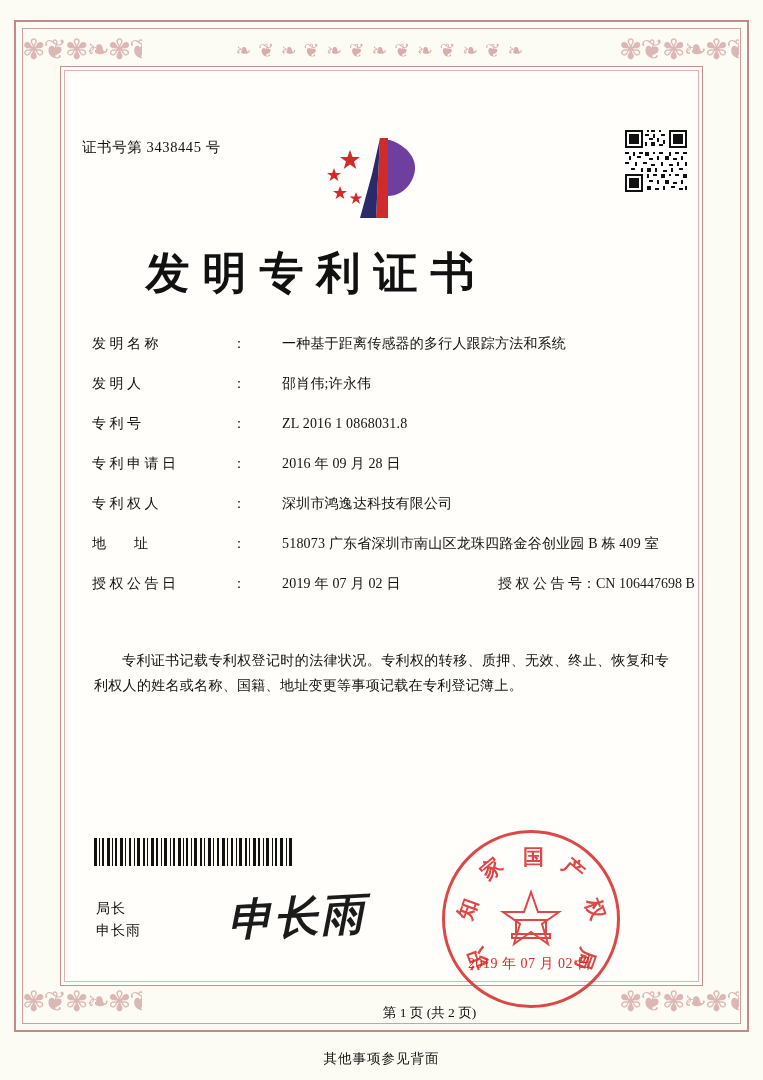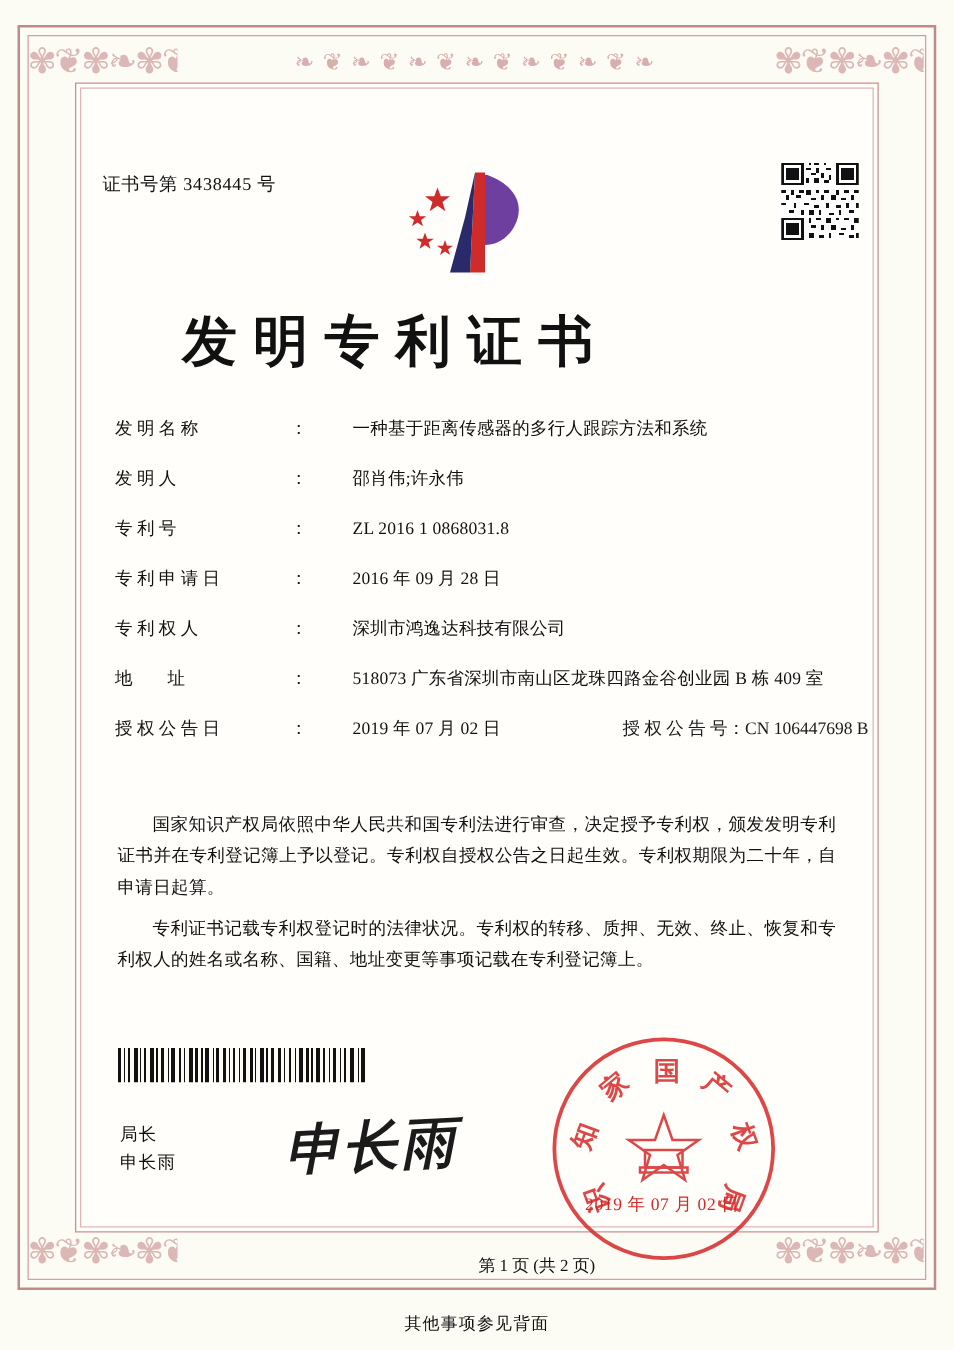--- a/index.html
+++ b/index.html
@@ -410,21 +410,20 @@
       <span class="val" style="flex:0 0 180px">2019 年 07 月 02 日</span>
       <span class="sub-field">
         <span class="lbl2">授 权 公 告 号</span>
         <span class="colon">：</span>
         <span>CN 106447698 B</span>
       </span>
     </div>
   </div>
 
   <div class="paragraphs">
-    <p>国家知识产权局依照中华人民共和国专利法进行审查，决定授予专利权，颁发发明专利证书并在专利登记簿上予以登记。专利权自授权公告之日起生效。专利权期限为二十年，自申请日起算。</p>
     <p>专利证书记载专利权登记时的法律状况。专利权的转移、质押、无效、终止、恢复和专利权人的姓名或名称、国籍、地址变更等事项记载在专利登记簿上。</p>
   </div>
 
   <div class="barcode">
     <svg width="200" height="28" shape-rendering="crispEdges">
       <rect width="200" height="28" fill="#fdfcf4"></rect>
       <g fill="#111">
         <rect x="0" y="0" width="3" height="28"></rect>
           <rect x="5" y="0" width="1" height="28"></rect>
         <rect x="8" y="0" width="2" height="28"></rect>

